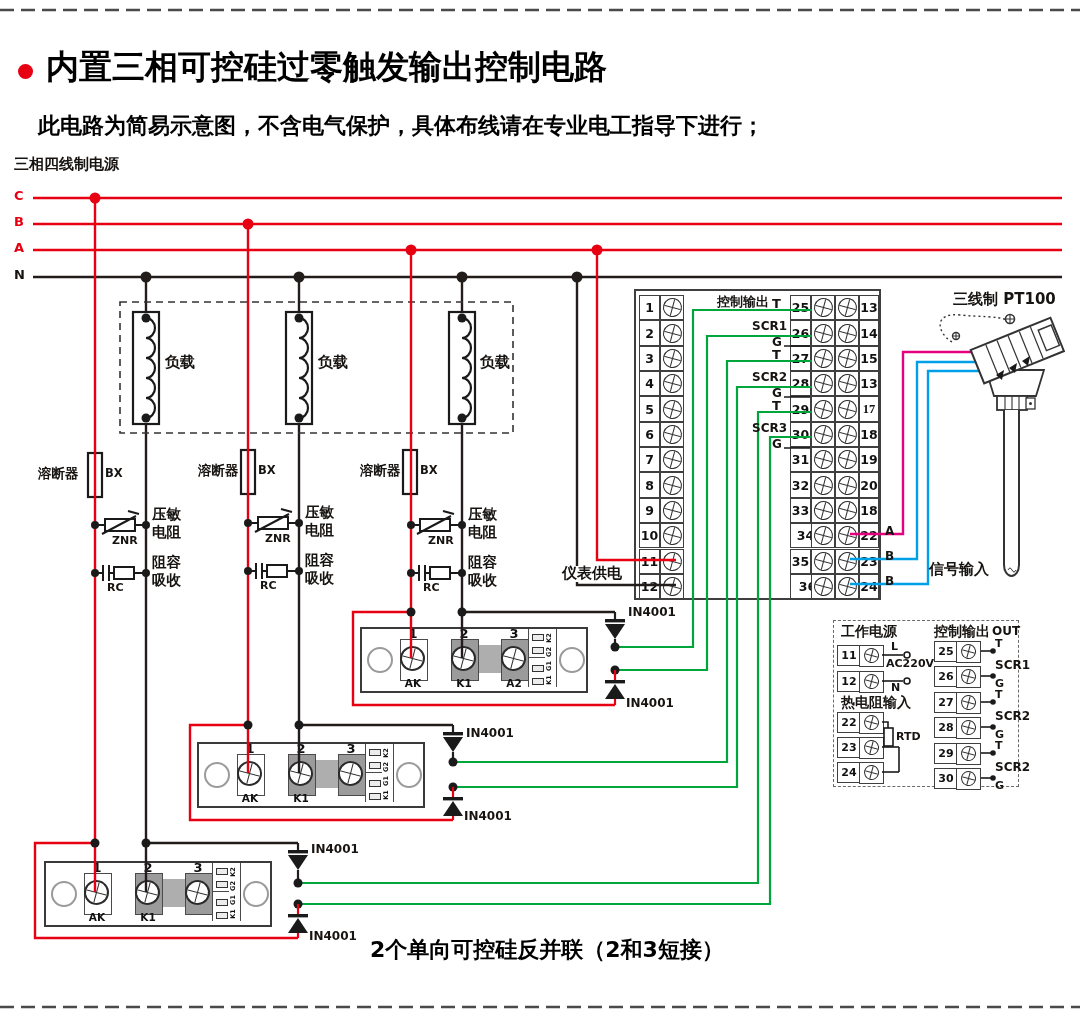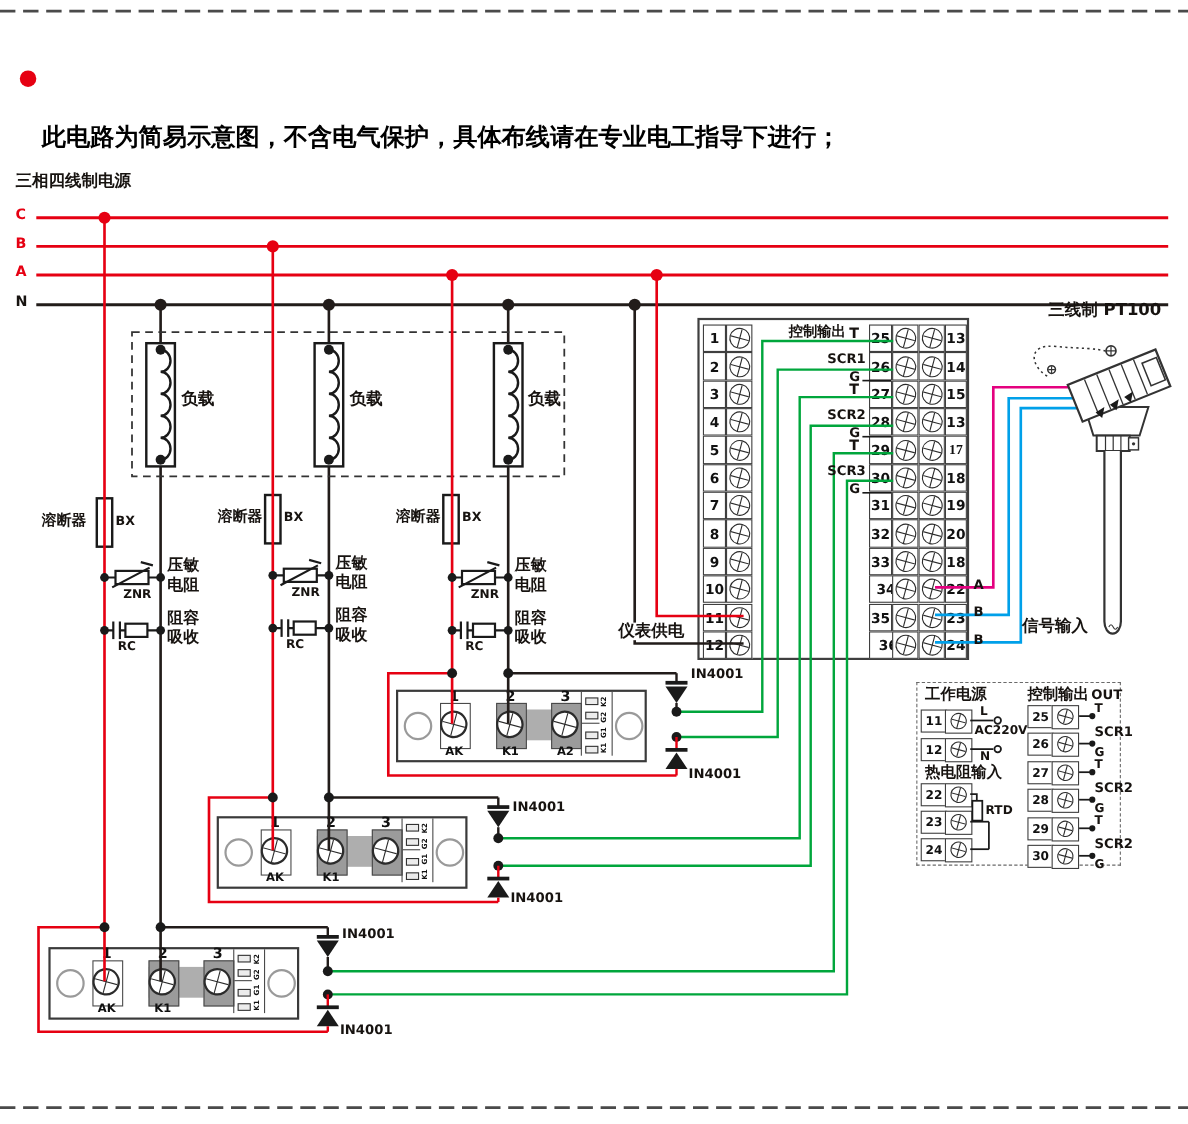--- a/index.html
+++ b/index.html
@@ -268,20 +268,21 @@
       <path d="M981 727 H992"></path>
         <circle cx="993" cy="727" r="2" fill="#1a1a1a"></circle>
       <path d="M981 753 H992"></path>
         <circle cx="993" cy="753" r="2" fill="#1a1a1a"></circle>
       <path d="M981 778 H992"></path>
         <circle cx="993" cy="778" r="2" fill="#1a1a1a"></circle>
     </g>
   </svg>
 
   <div class="abs" style="left:18px;top:64px;width:15px;height:15px;border-radius:50%;background:#e60012;z-index:8;"></div>
+  <div class="lbl" id="title">内置三相可控硅过零触发输出控制电路</div>
   <div class="lbl" id="subtitle">此电路为简易示意图，不含电气保护，具体布线请在专业电工指导下进行；</div>
   <div class="lbl" id="srclbl">三相四线制电源</div>
 
   <div class="lbl red" style="left:14px;top:189px;font-size:13px;">C</div>
   <div class="lbl red" style="left:14px;top:215px;font-size:13px;">B</div>
   <div class="lbl red" style="left:14px;top:241px;font-size:13px;">A</div>
   <div class="lbl" style="left:14px;top:268px;font-size:13px;">N</div>
 
   <div class="lbl" style="left:165px;top:355px;font-size:15px;">负载</div>
   <div class="lbl" style="left:318px;top:355px;font-size:15px;">负载</div>
@@ -471,21 +472,21 @@
   <div class="lbl" style="left:772px;top:399px;font-size:13px;">T</div>
   <div class="lbl" style="left:752px;top:422px;font-size:12px;">SCR3</div>
   <div class="lbl" style="left:772px;top:438px;font-size:12px;">G</div>
 
   <div class="lbl whitebg" style="left:560px;top:566px;font-size:15px;">仪表供电</div>
 
   <div class="lbl" style="left:885px;top:525px;font-size:12px;">A</div>
   <div class="lbl" style="left:885px;top:550px;font-size:12px;">B</div>
   <div class="lbl" style="left:885px;top:575px;font-size:12px;">B</div>
 
-  <div class="lbl" style="left:953px;top:274px;font-size:15px;text-align:right;">三线制 PT100</div>
+  <div class="lbl" style="left:953px;top:292px;font-size:15px;text-align:right;">三线制 PT100</div>
   <div class="lbl" style="left:929px;top:562px;font-size:15px;">信号输入</div>
 
   <div class="lbl" style="left:628px;top:606px;font-size:12px;">IN4001</div>
   <div class="lbl" style="left:626px;top:697px;font-size:12px;">IN4001</div>
   <div class="lbl" style="left:466px;top:727px;font-size:12px;">IN4001</div>
   <div class="lbl" style="left:464px;top:810px;font-size:12px;">IN4001</div>
   <div class="lbl" style="left:311px;top:843px;font-size:12px;">IN4001</div>
   <div class="lbl" style="left:309px;top:930px;font-size:12px;">IN4001</div>
 
   <div class="legendbox" style="left:833px;top:620px;width:184px;height:165px;"></div>
@@ -500,20 +501,21 @@
   <div class="lbl" style="left:995px;top:638px;font-size:11px;">T</div>
   <div class="lbl" style="left:995px;top:659px;font-size:12px;">SCR1</div>
   <div class="lbl" style="left:995px;top:678px;font-size:11px;">G</div>
   <div class="lbl" style="left:995px;top:689px;font-size:11px;">T</div>
   <div class="lbl" style="left:995px;top:710px;font-size:12px;">SCR2</div>
   <div class="lbl" style="left:995px;top:729px;font-size:11px;">G</div>
   <div class="lbl" style="left:995px;top:740px;font-size:11px;">T</div>
   <div class="lbl" style="left:995px;top:761px;font-size:12px;">SCR2</div>
   <div class="lbl" style="left:995px;top:780px;font-size:11px;">G</div>
 
+  <div class="lbl" style="left:370px;top:938px;font-size:22px;color:#000;">2个单向可控硅反并联（2和3短接）</div>
 
 <div class="mbox" style="left: 360px; top: 627px; width: 224px; height: 62px;">
       <div style="position: absolute; left: 5px; top: 18px; width: 22px; height: 22px; border: 2px solid rgb(154, 154, 154); border-radius: 50%;"></div>
       <div style="position: absolute; left: 197px; top: 18px; width: 22px; height: 22px; border: 2px solid rgb(154, 154, 154); border-radius: 50%;"></div>
       <div style="position: absolute; left: 89px; top: 16px; width: 76px; height: 28px; background: rgb(174, 174, 174);"></div>
       <div style="position: absolute; left: 38px; top: 10px; width: 26px; height: 40px; border: 1.5px solid rgb(74, 74, 74); background: rgb(255, 255, 255);">
         <div class="screw lg" style="position: absolute; left: -1px; top: 6px; background: rgb(255, 255, 255);"></div>
       </div>
       <div style="position: absolute; left: 43px; top: -3px; width: 16px; text-align: center; font-weight: bold; font-size: 13px; color: rgb(17, 17, 17); background: transparent;">1</div>
       <div style="position: absolute; left: 89px; top: 10px; width: 26px; height: 40px; border: 1.5px solid rgb(74, 74, 74); background: rgb(155, 155, 155);">

